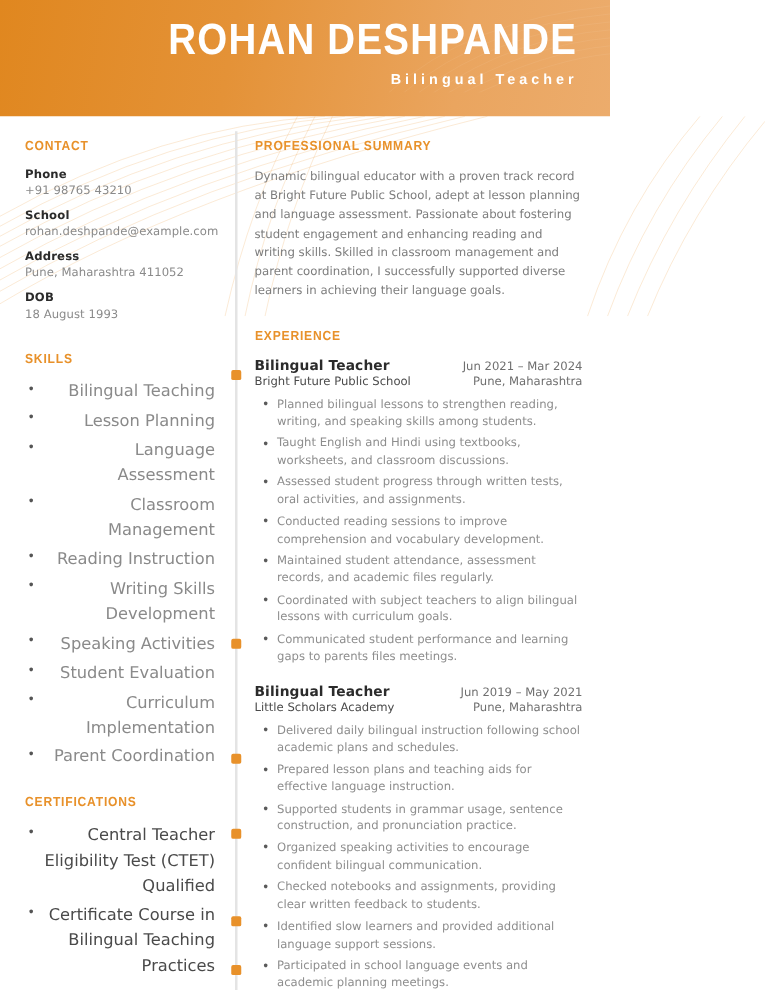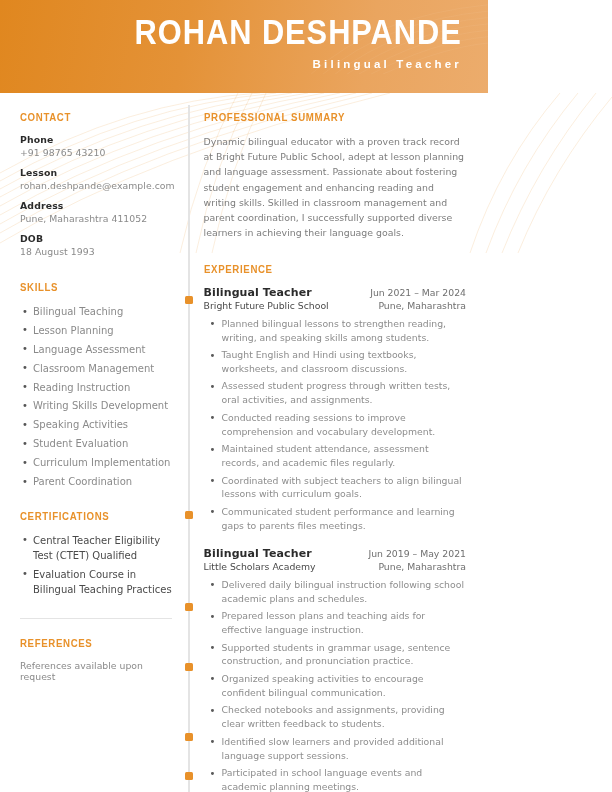--- a/index.html
+++ b/index.html
@@ -113,24 +113,25 @@
     font-size: 9.3px; font-weight: bold; color: #2b2b2b;
     letter-spacing: .15px; margin-bottom: 2px;
   }
   .c-value { font-size: 9.3px; color: #8a8a8a; letter-spacing: .05px; }
 
   
   ul.blist { list-style: none; margin: 0; padding: 0; }
   ul.blist li {
     position: relative;
     padding-left: 13px;
-    font-size: 10px;
+    font-size: 13px;
     line-height: 1.55;
     color: #8a8a8a;
     margin-bottom: 3.4px;
+    text-align: right;
   }
   ul.blist li::before {
     content: "•";
     position: absolute; left: 2px; top: -.5px;
     color: #555; font-size: 10px;
   }
   ul.blist.dark li { color: #4a4a4a; }
 
   .hrule {
     height: 1px; background: #e4e4e4;
@@ -218,21 +219,21 @@
     <div class="left-col">
 
       <div class="sec">
         <div class="sec-head">CONTACT</div>
 
         <div class="c-item">
           <div class="c-label">Phone</div>
           <div class="c-value">+91 98765 43210</div>
         </div>
         <div class="c-item">
-          <div class="c-label">Lesson</div>
+          <div class="c-label">School</div>
           <div class="c-value">rohan.deshpande@example.com</div>
         </div>
         <div class="c-item">
           <div class="c-label">Address</div>
           <div class="c-value">Pune, Maharashtra 411052</div>
         </div>
         <div class="c-item">
           <div class="c-label">DOB</div>
           <div class="c-value">18 August 1993</div>
         </div>
@@ -251,21 +252,21 @@
           <li>Student Evaluation</li>
           <li>Curriculum Implementation</li>
           <li>Parent Coordination</li>
         </ul>
       </div>
 
       <div class="sec" style="margin-top:20px">
         <div class="sec-head">CERTIFICATIONS</div>
         <ul class="blist dark">
           <li>Central Teacher Eligibility Test (CTET) Qualified</li>
-          <li>Evaluation Course in Bilingual Teaching Practices</li>
+          <li>Certificate Course in Bilingual Teaching Practices</li>
         </ul>
       </div>
 
       <div class="hrule"></div>
 
       <div class="sec">
         <div class="sec-head">REFERENCES</div>
         <div class="ref-text">References available upon request</div>
       </div>
 

